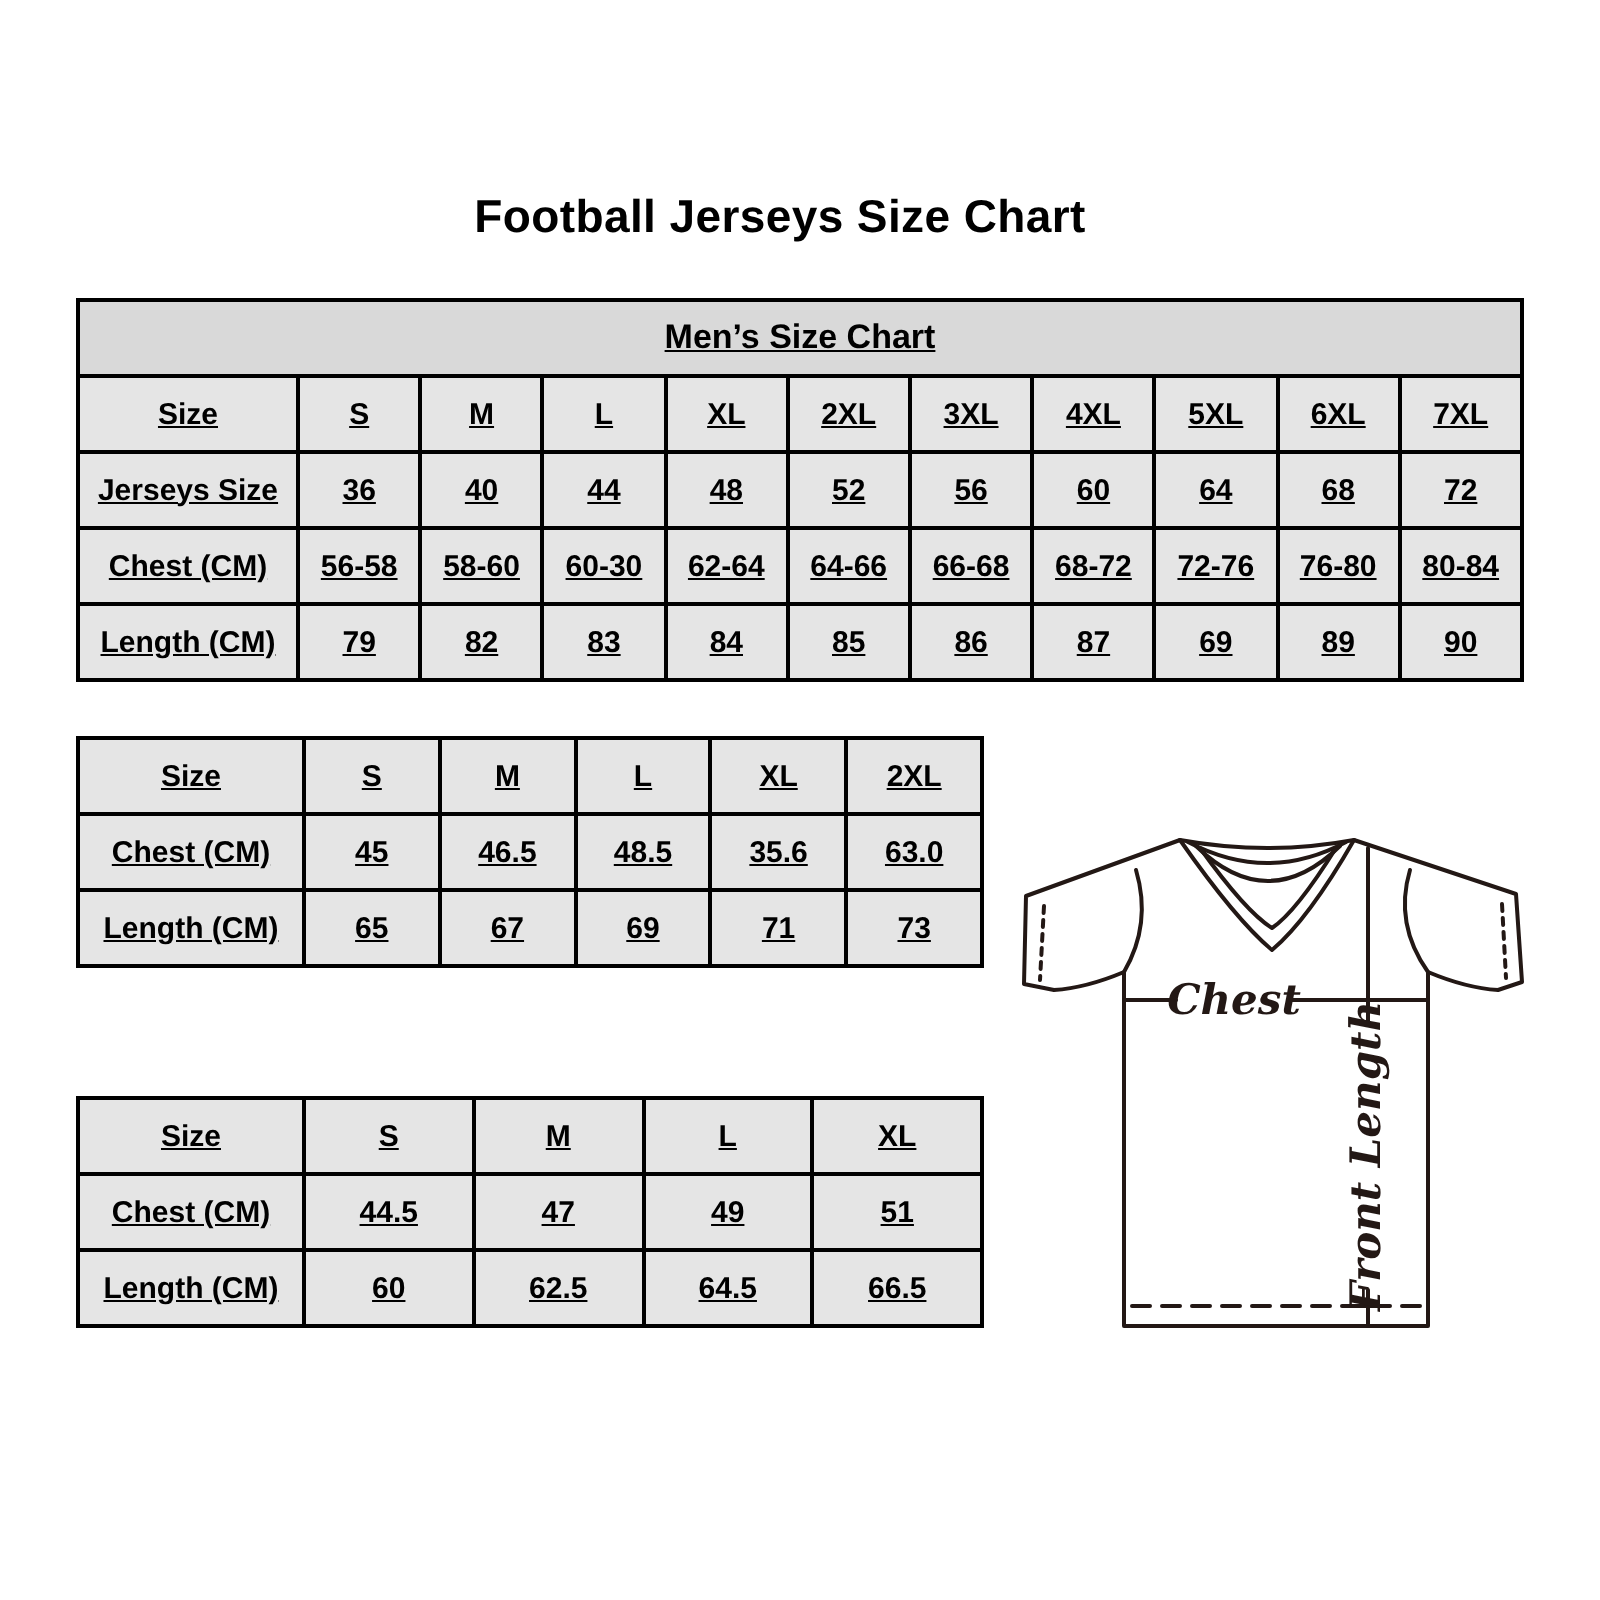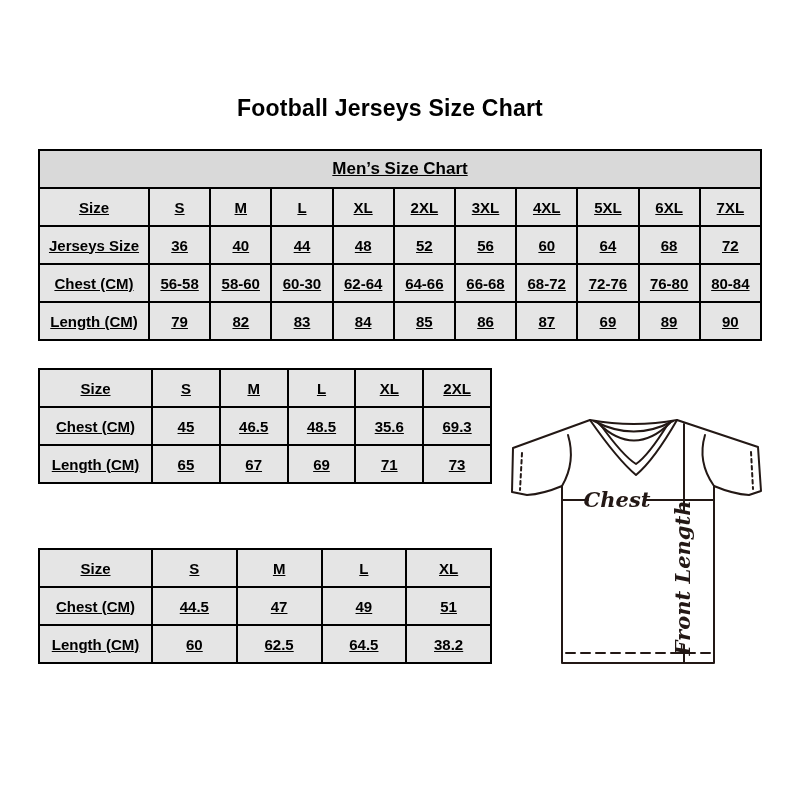--- a/index.html
+++ b/index.html
@@ -142,21 +142,21 @@
           <td>L</td>
           <td>XL</td>
           <td>2XL</td>
         </tr>
         <tr>
           <td>Chest (CM)</td>
           <td>45</td>
           <td>46.5</td>
           <td>48.5</td>
           <td>35.6</td>
-          <td>69.3</td>
+          <td>63.0</td>
         </tr>
         <tr>
           <td>Length (CM)</td>
           <td>65</td>
           <td>67</td>
           <td>69</td>
           <td>71</td>
           <td>73</td>
         </tr>
       </tbody>
@@ -183,21 +183,21 @@
           <td>44.5</td>
           <td>47</td>
           <td>49</td>
           <td>51</td>
         </tr>
         <tr>
           <td>Length (CM)</td>
           <td>60</td>
           <td>62.5</td>
           <td>64.5</td>
-          <td>38.2</td>
+          <td>66.5</td>
         </tr>
       </tbody>
     </table>
 
   <svg class="jersey" viewBox="0 0 260 256">
     <path class="body-fill" d="M82,8 L5,36 L4,80 L19,83 Q35,82 54,74 L54,251 L206,251 L206,74 Q225,82 241,83 L253,79 L250,35 L169,8 Q126,16 82,8 Z"></path>
     <path d="M86,9 Q126,30 165,9"></path>
     <path d="M90,11 Q126,46 162,11"></path>
     <path d="M82,8 Q110,48 128,63 Q146,48 169,8"></path>
     <path d="M92,12 Q115,44 128,52 Q140,44 160,12"></path>

